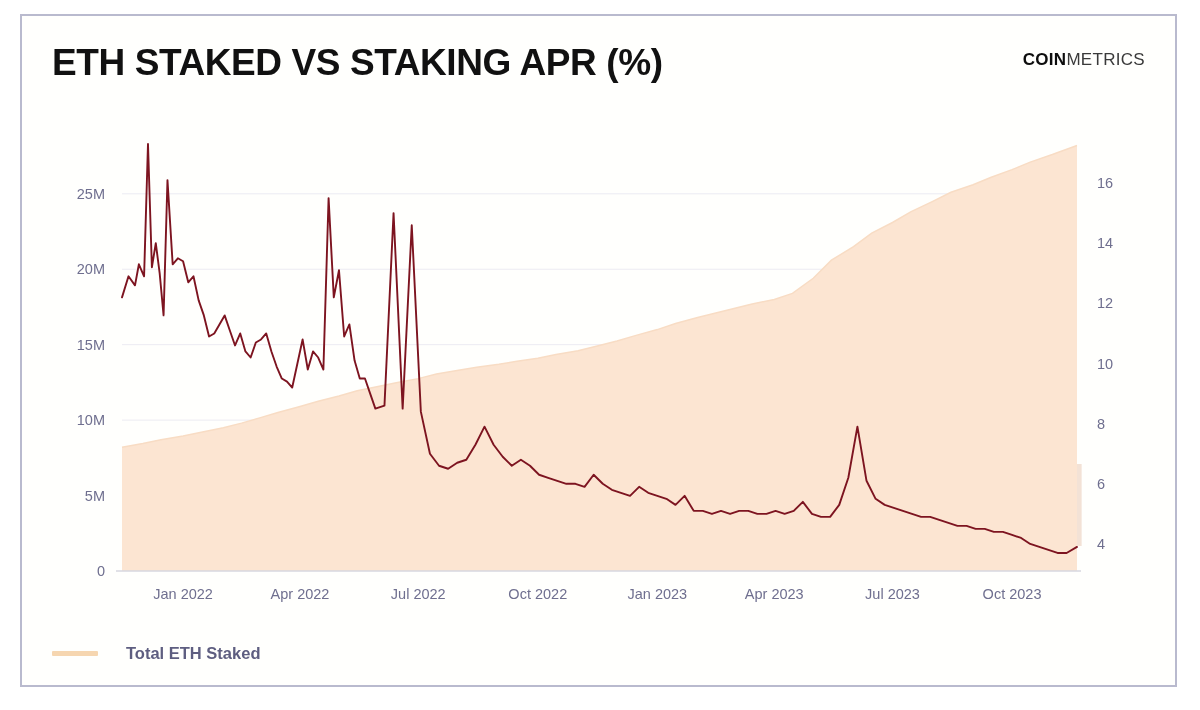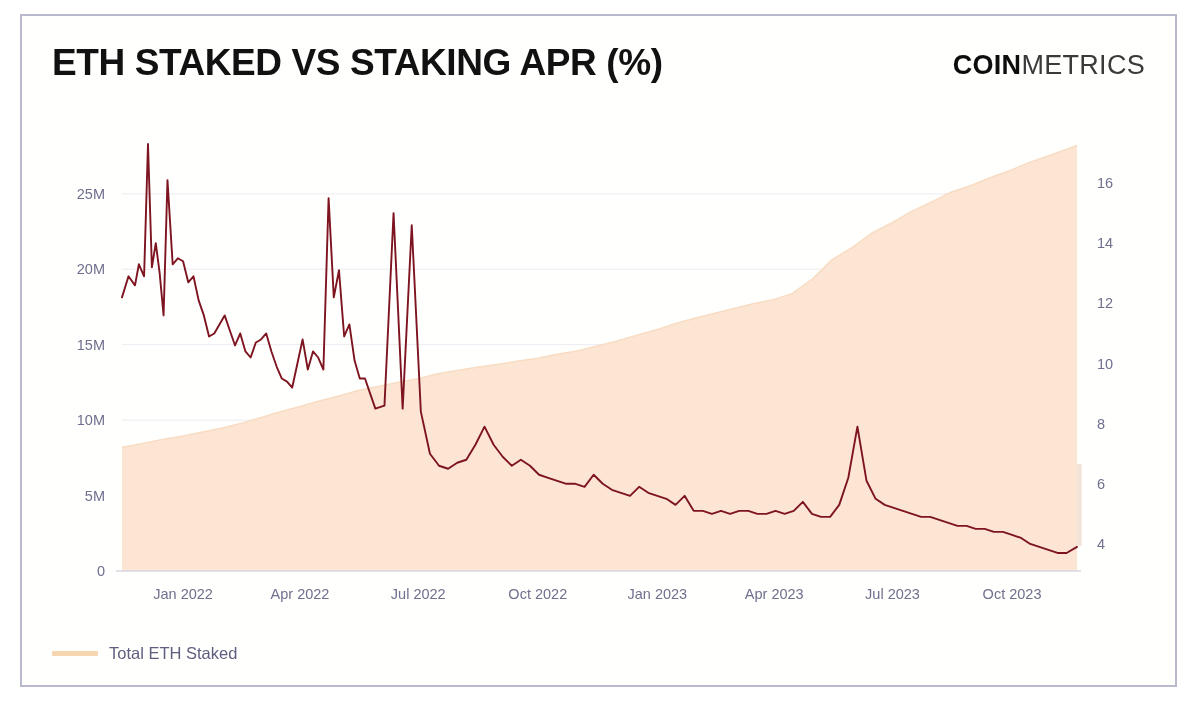--- a/index.html
+++ b/index.html
@@ -49,21 +49,21 @@
     letter-spacing: -0.4px;
     color: #111111;
     white-space: nowrap;
     font-family: "Liberation Sans", sans-serif;
   }
 
   #brand-logo {
     position: absolute;
     right: 30px;
     top: 34px;
-    font-size: 27px;
+    font-size: 17px;
     letter-spacing: 0.3px;
     white-space: nowrap;
   }
   #brand-coin {
     font-weight: 700;
     color: #0d0d0d;
   }
   #brand-metrics {
     font-weight: 300;
     color: #3a3a3a;
@@ -117,21 +117,22 @@
     position: absolute;
     left: 30px;
     bottom: 22px;
     display: flex;
     align-items: center;
     gap: 26px;
   }
   .legend-entry {
     display: flex;
     align-items: center;
-    gap: 11px;
+    gap: 28px;
+    font-weight: bold;
   }
   .legend-swatch {
     display: block;
     width: 46px;
     height: 5px;
     border-radius: 1px;
   }
   .legend-swatch.thick { height: 6px; }
   .legend-text {
     font-family: "Liberation Sans", sans-serif;

